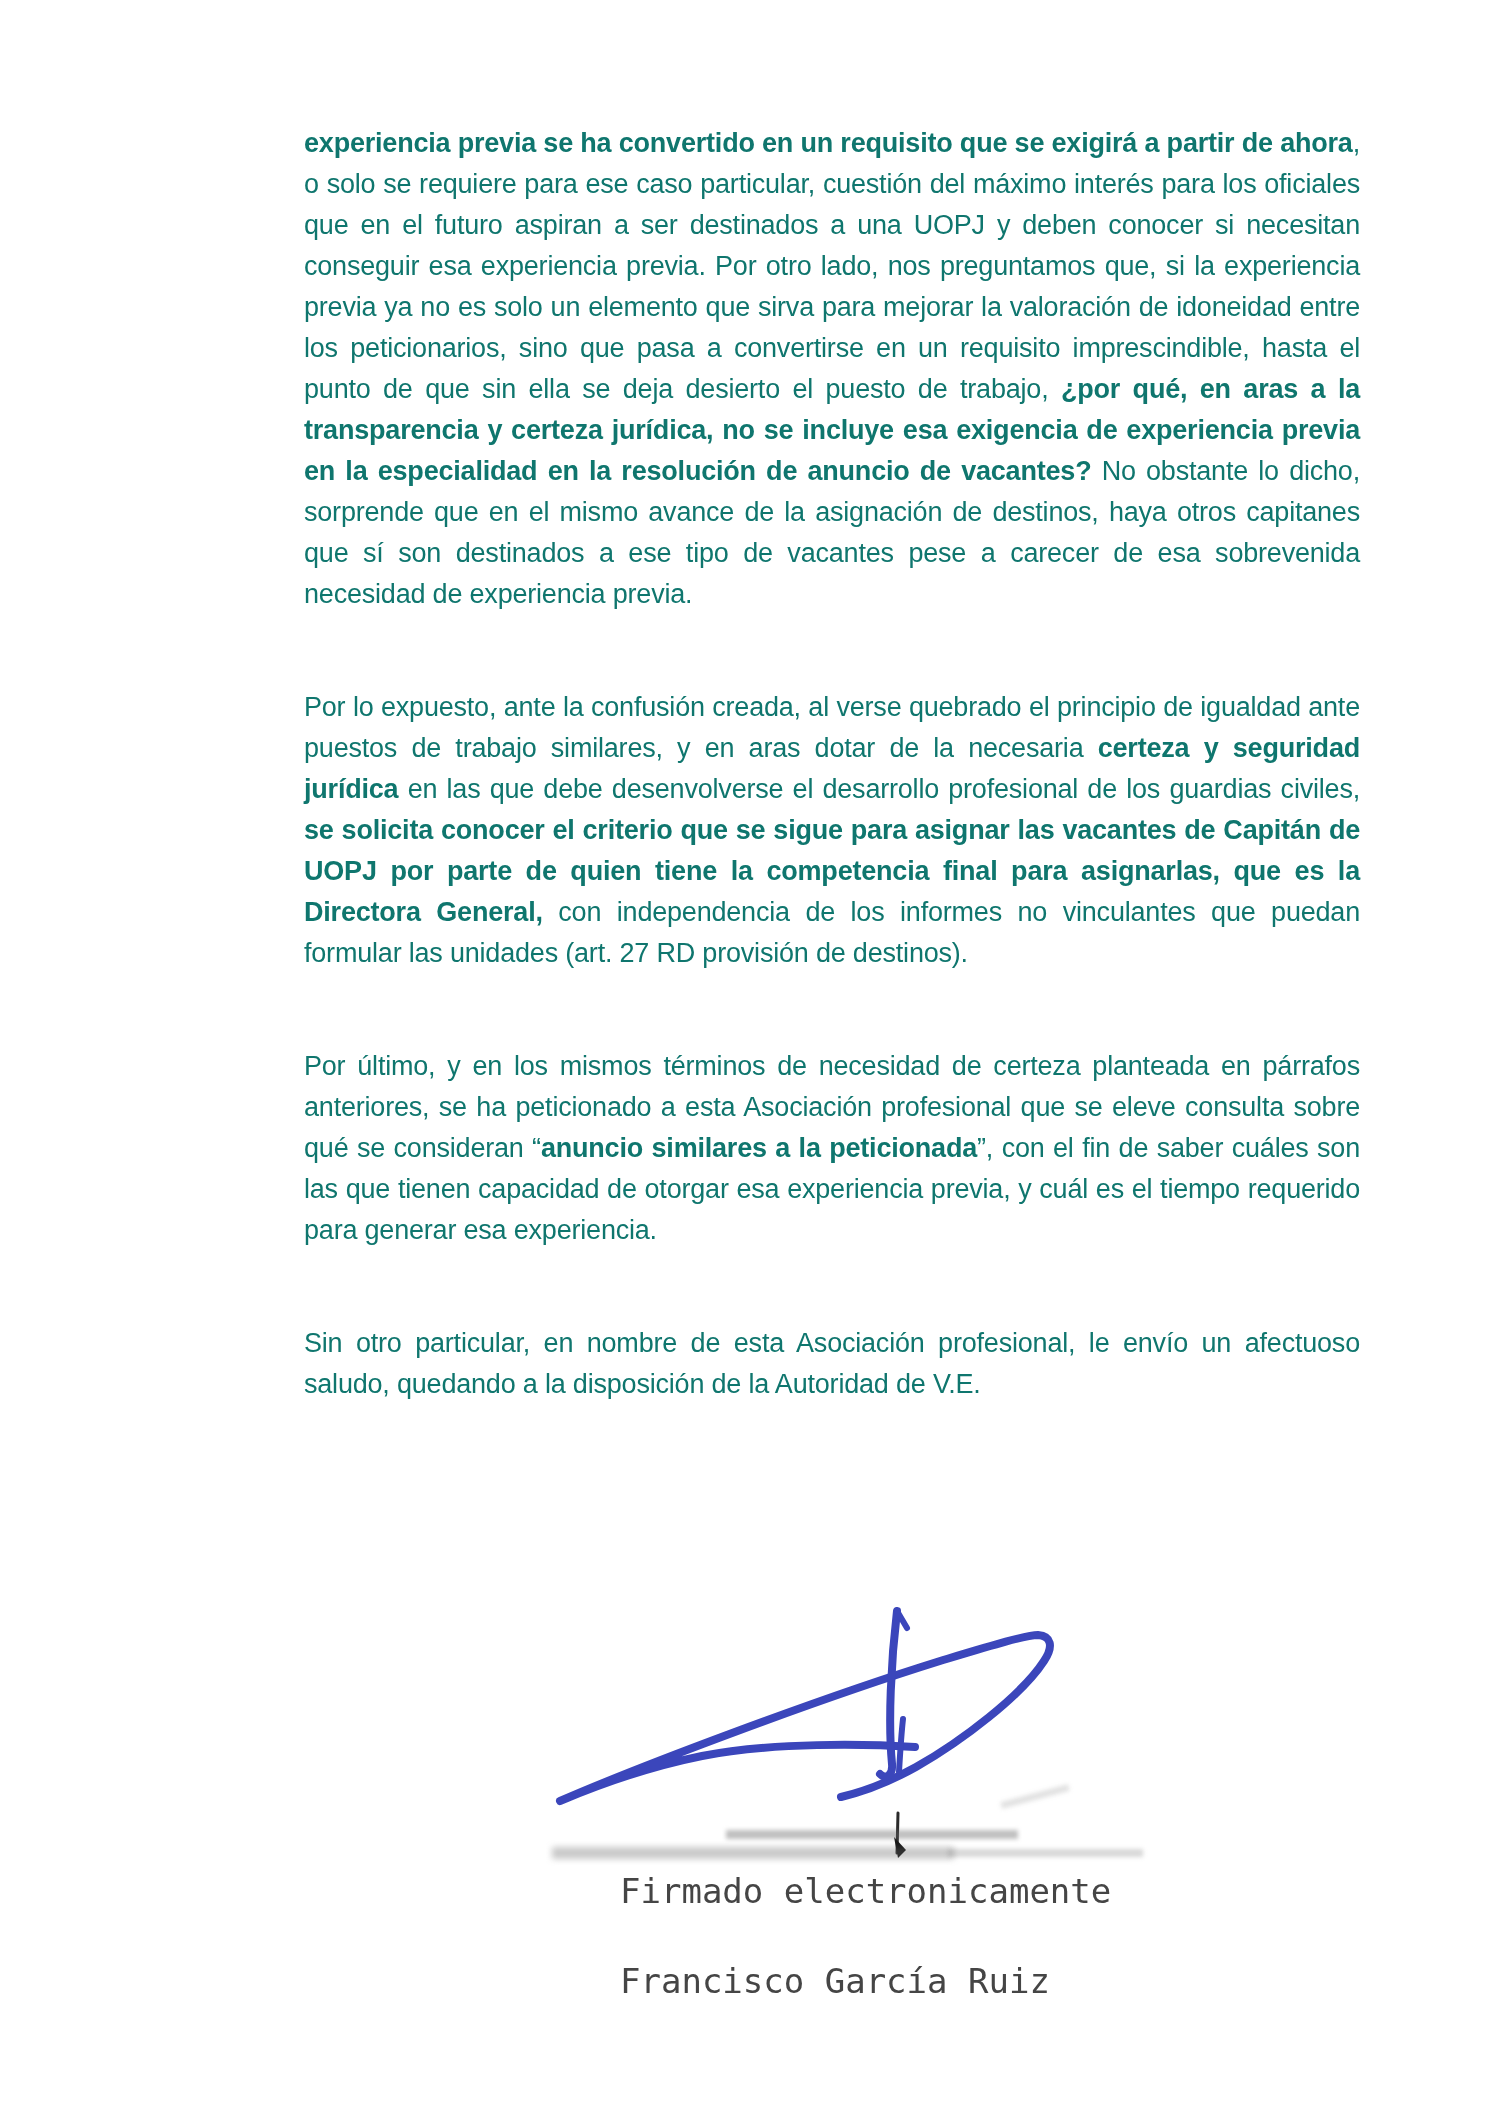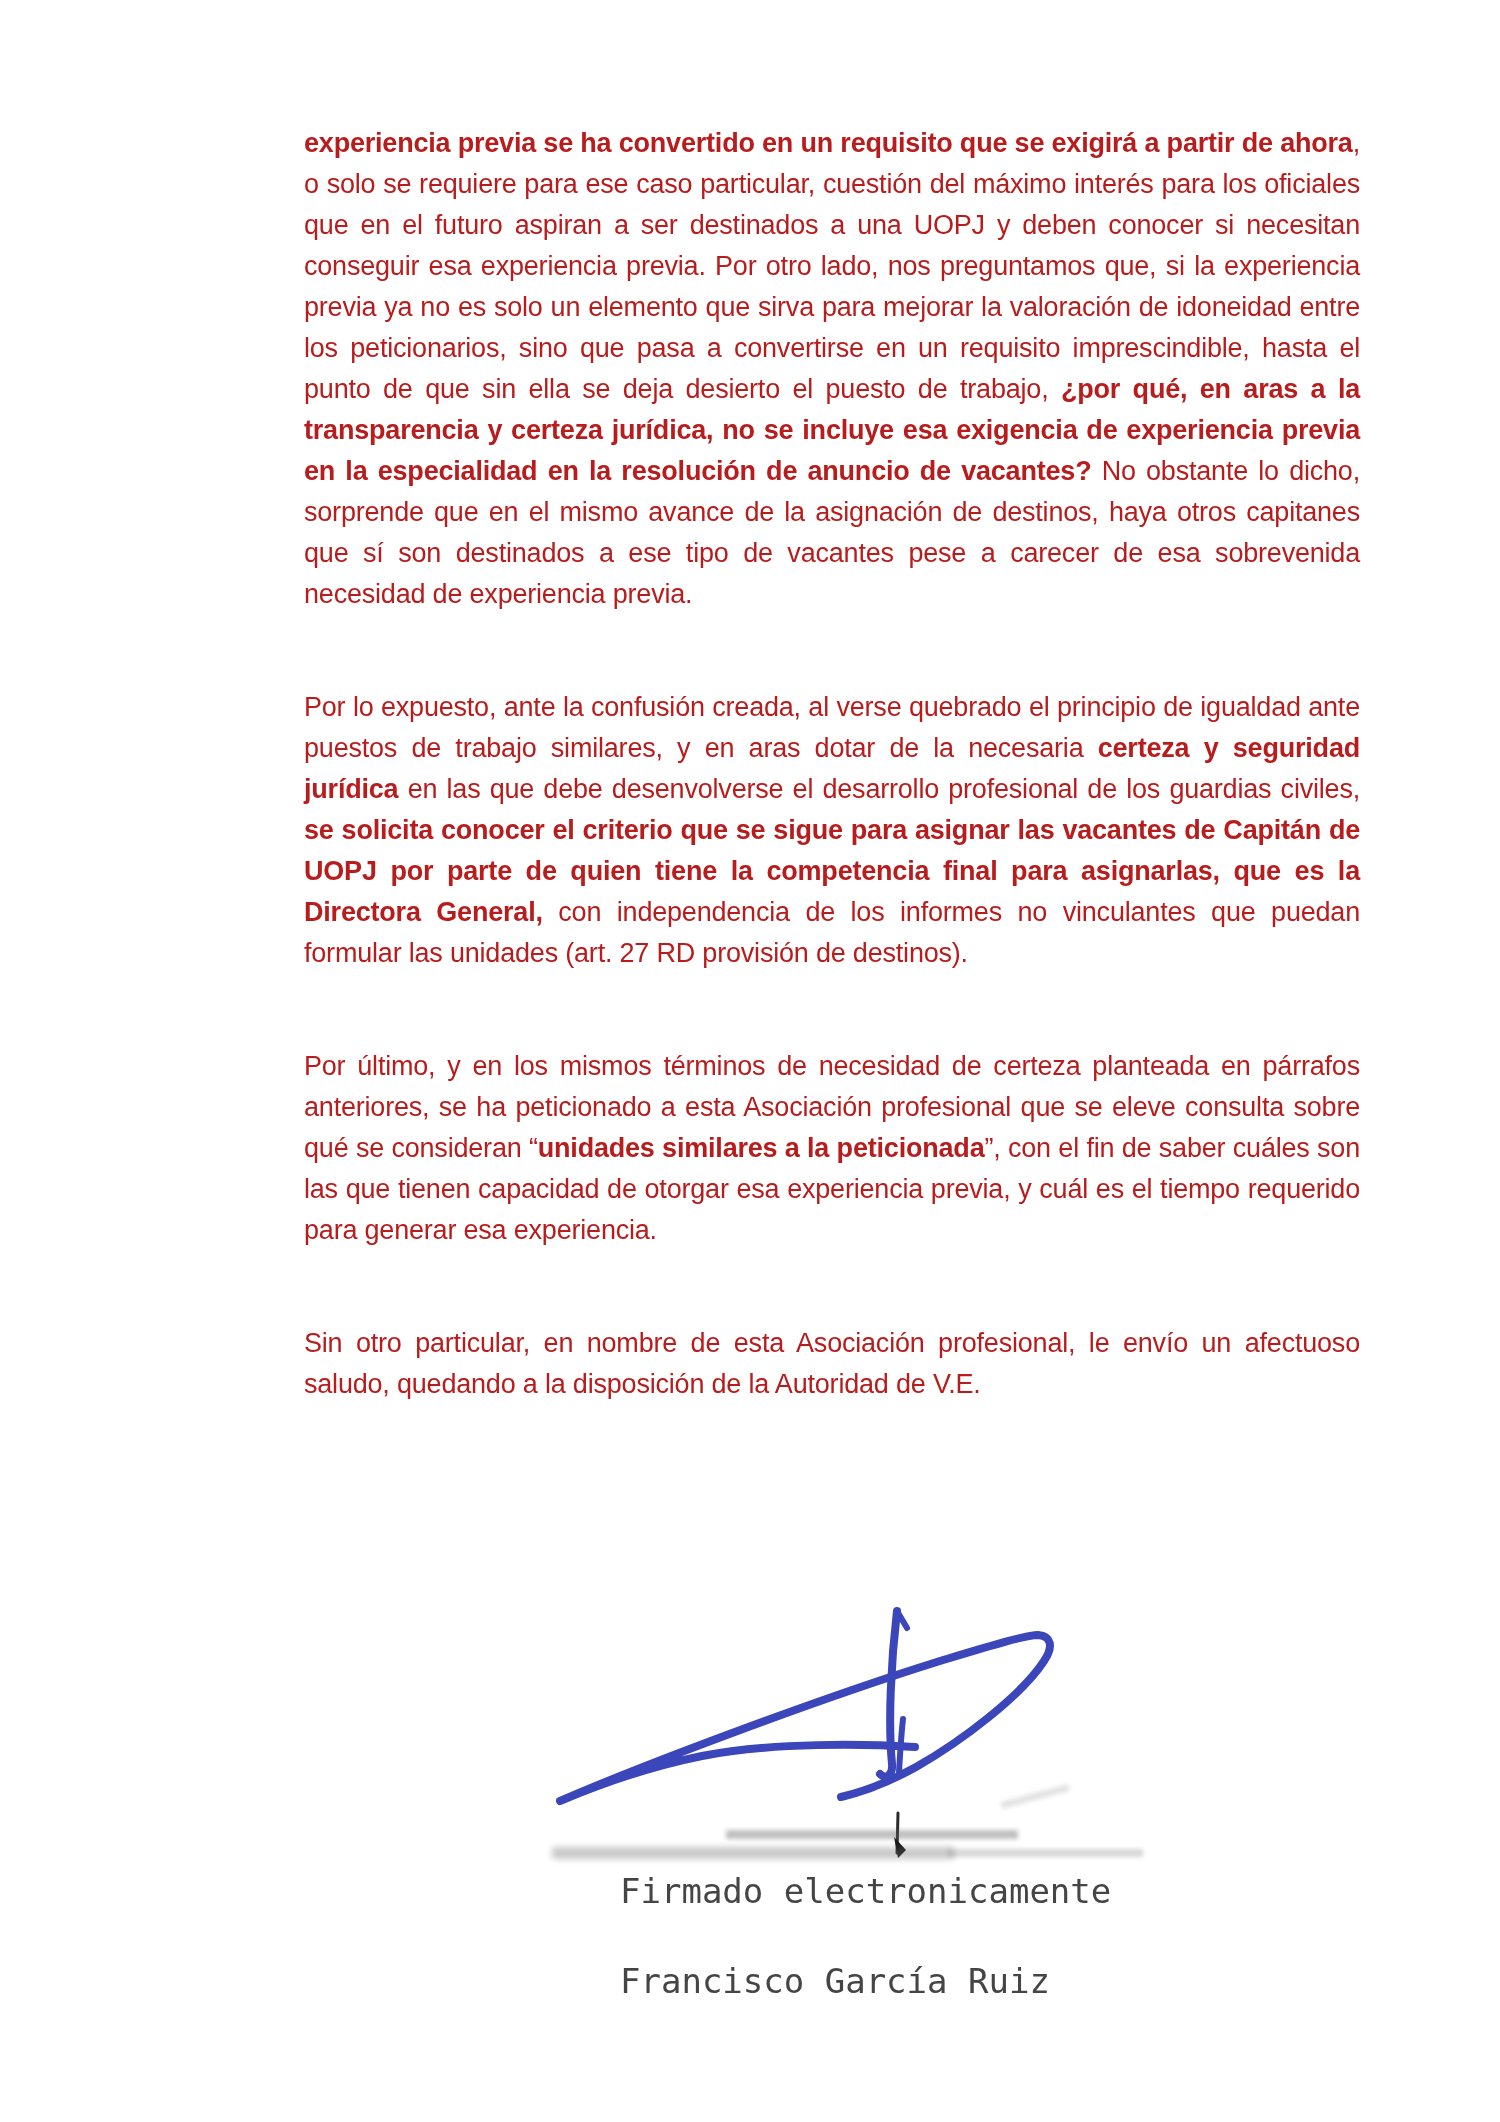--- a/index.html
+++ b/index.html
@@ -12,21 +12,21 @@
     font-family: "Liberation Sans", sans-serif;
   }
   .content {
     position: absolute;
     left: 304px;
     top: 123px;
     width: 1056px;
     font-size: 27px;
     line-height: 41px;
     letter-spacing: -0.2px;
-    color: #b91c1c;
+    color: #0f766e;
     text-align: justify;
   }
   .content p { margin: 0 0 72px 0; }
   .content b { font-weight: 700; }
   .signature-svg {
     position: absolute;
     left: 520px;
     top: 1595px;
     width: 560px;
     height: 270px;
@@ -53,21 +53,21 @@
         transform: rotate(-15deg); }
 </style>
 </head>
 <body>
 
 <div class="page">
 
   <div class="content">
     <p><b>experiencia previa se ha convertido en un requisito que se exigirá a partir de ahora</b>, o solo se requiere para ese caso particular, cuestión del máximo interés para los oficiales que en el futuro aspiran a ser destinados a una UOPJ y deben conocer si necesitan conseguir esa experiencia previa. Por otro lado, nos preguntamos que, si la experiencia previa ya no es solo un elemento que sirva para mejorar la valoración de idoneidad entre los peticionarios, sino que pasa a convertirse en un requisito imprescindible, hasta el punto de que sin ella se deja desierto el puesto de trabajo, <b>¿por qué, en aras a la transparencia y certeza jurídica, no se incluye esa exigencia de experiencia previa en la especialidad en la resolución de anuncio de vacantes?</b>  No obstante lo dicho, sorprende que en el mismo avance de la asignación de destinos, haya otros capitanes que sí son destinados a ese tipo de vacantes pese a carecer de esa sobrevenida necesidad de experiencia previa.</p>
     <p>Por lo expuesto, ante la confusión creada, al verse quebrado el principio de igualdad ante puestos de trabajo similares, y en aras dotar de la necesaria <b>certeza y seguridad jurídica</b> en las que debe desenvolverse el desarrollo profesional de los guardias civiles, <b>se solicita conocer el criterio que se sigue para asignar las vacantes de Capitán de UOPJ por parte de quien tiene la competencia final para asignarlas, que es la Directora General,</b> con independencia de los informes no vinculantes que puedan formular las unidades (art. 27 RD provisión de destinos).</p>
-    <p>Por último, y en los mismos términos de necesidad de certeza planteada en párrafos anteriores, se ha peticionado a esta Asociación profesional que se eleve consulta sobre qué se consideran “<b>unidades similares a la peticionada</b>”, con el fin de saber cuáles son las que tienen capacidad de otorgar esa experiencia previa, y cuál es el tiempo requerido para generar esa experiencia.</p>
+    <p>Por último, y en los mismos términos de necesidad de certeza planteada en párrafos anteriores, se ha peticionado a esta Asociación profesional que se eleve consulta sobre qué se consideran “<b>anuncio similares a la peticionada</b>”, con el fin de saber cuáles son las que tienen capacidad de otorgar esa experiencia previa, y cuál es el tiempo requerido para generar esa experiencia.</p>
     <p>Sin otro particular, en nombre de esta Asociación profesional, le envío un afectuoso saludo, quedando a la disposición de la Autoridad de V.E.</p>
   </div>
 
   <svg class="signature-svg" viewBox="0 0 560 270" fill="none" xmlns="http://www.w3.org/2000/svg">
 
     <path d="M 395 152 C 348 149 252 147 182 161 C 122 173 66 195 40 206
              C 118 172 298 104 420 66 C 470 51 506 40 518 40
              C 531 41 534 51 524 66 C 502 100 442 146 396 172
              C 371 186 342 197 321 202" stroke="#3b46bb" stroke-width="8" stroke-linecap="round" stroke-linejoin="round"></path>
 

